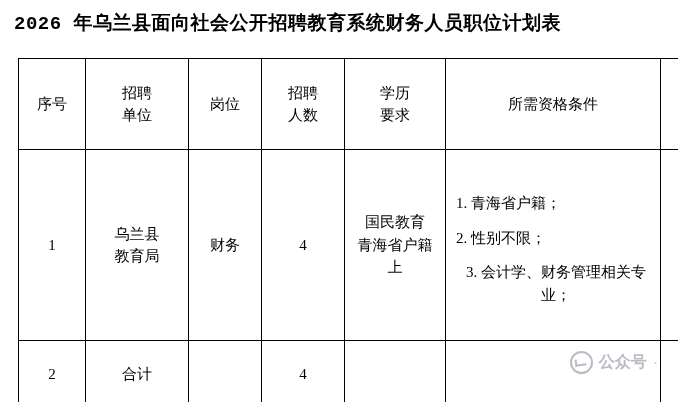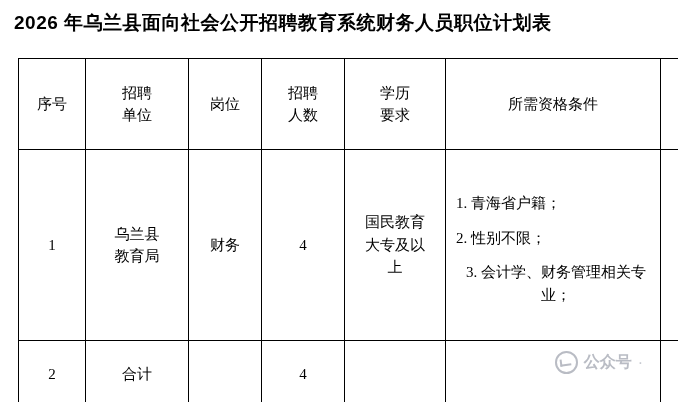--- a/index.html
+++ b/index.html
@@ -9,21 +9,21 @@
   body {
     width: 678px;
     height: 402px;
     background: #ffffff;
     font-family: "Liberation Serif", serif;
     color: #000000;
     overflow: hidden;
     position: relative;
   }
   .doc-title {
-    font-family: Liberation Sans, sans-serif;
+    font-family: Liberation Mono, monospace;
     font-weight: bold;
     font-size: 19px;
     letter-spacing: 0.5px;
     padding: 10px 0 0 14px;
     white-space: nowrap;
   }
   .table-wrap {
     padding: 22px 18px 0 18px;
   }
   table.plan {
@@ -72,21 +72,21 @@
   }
   .cell-req .req-item:last-child { margin-bottom: 0; text-align: center; }
   .cell-req .req-item.wrap { white-space: normal; }
   .cell-remark {
     letter-spacing: 0;
   }
   .cell-remark span { display: block; }
 
   .watermark {
     position: absolute;
-    right: 35px;
+    right: 20px;
     bottom: 28px;
     display: flex;
     align-items: center;
     gap: 6px;
     font-family: "Liberation Sans", sans-serif;
     font-size: 16px;
     font-weight: bold;
     color: #b9bcc4;
     white-space: nowrap;
   }
@@ -151,21 +151,21 @@
       <tr class="row-main">
         <td>1</td>
         <td class="cell-unit">
           <span>乌兰县</span>
           <span>教育局</span>
         </td>
         <td>财务</td>
         <td>4</td>
         <td class="cell-edu">
           <span>国民教育</span>
-          <span>大专及以</span>
+          <span>青海省户籍</span>
           <span>上</span>
         </td>
         <td class="cell-req">
           <span class="req-item">1. 青海省户籍；</span>
           <span class="req-item">2. 性别不限；</span>
           <span class="req-item wrap">3. 会计学、财务管理相关专业；</span>
         </td>
         <td></td>
       </tr>
       <tr class="row-total">

